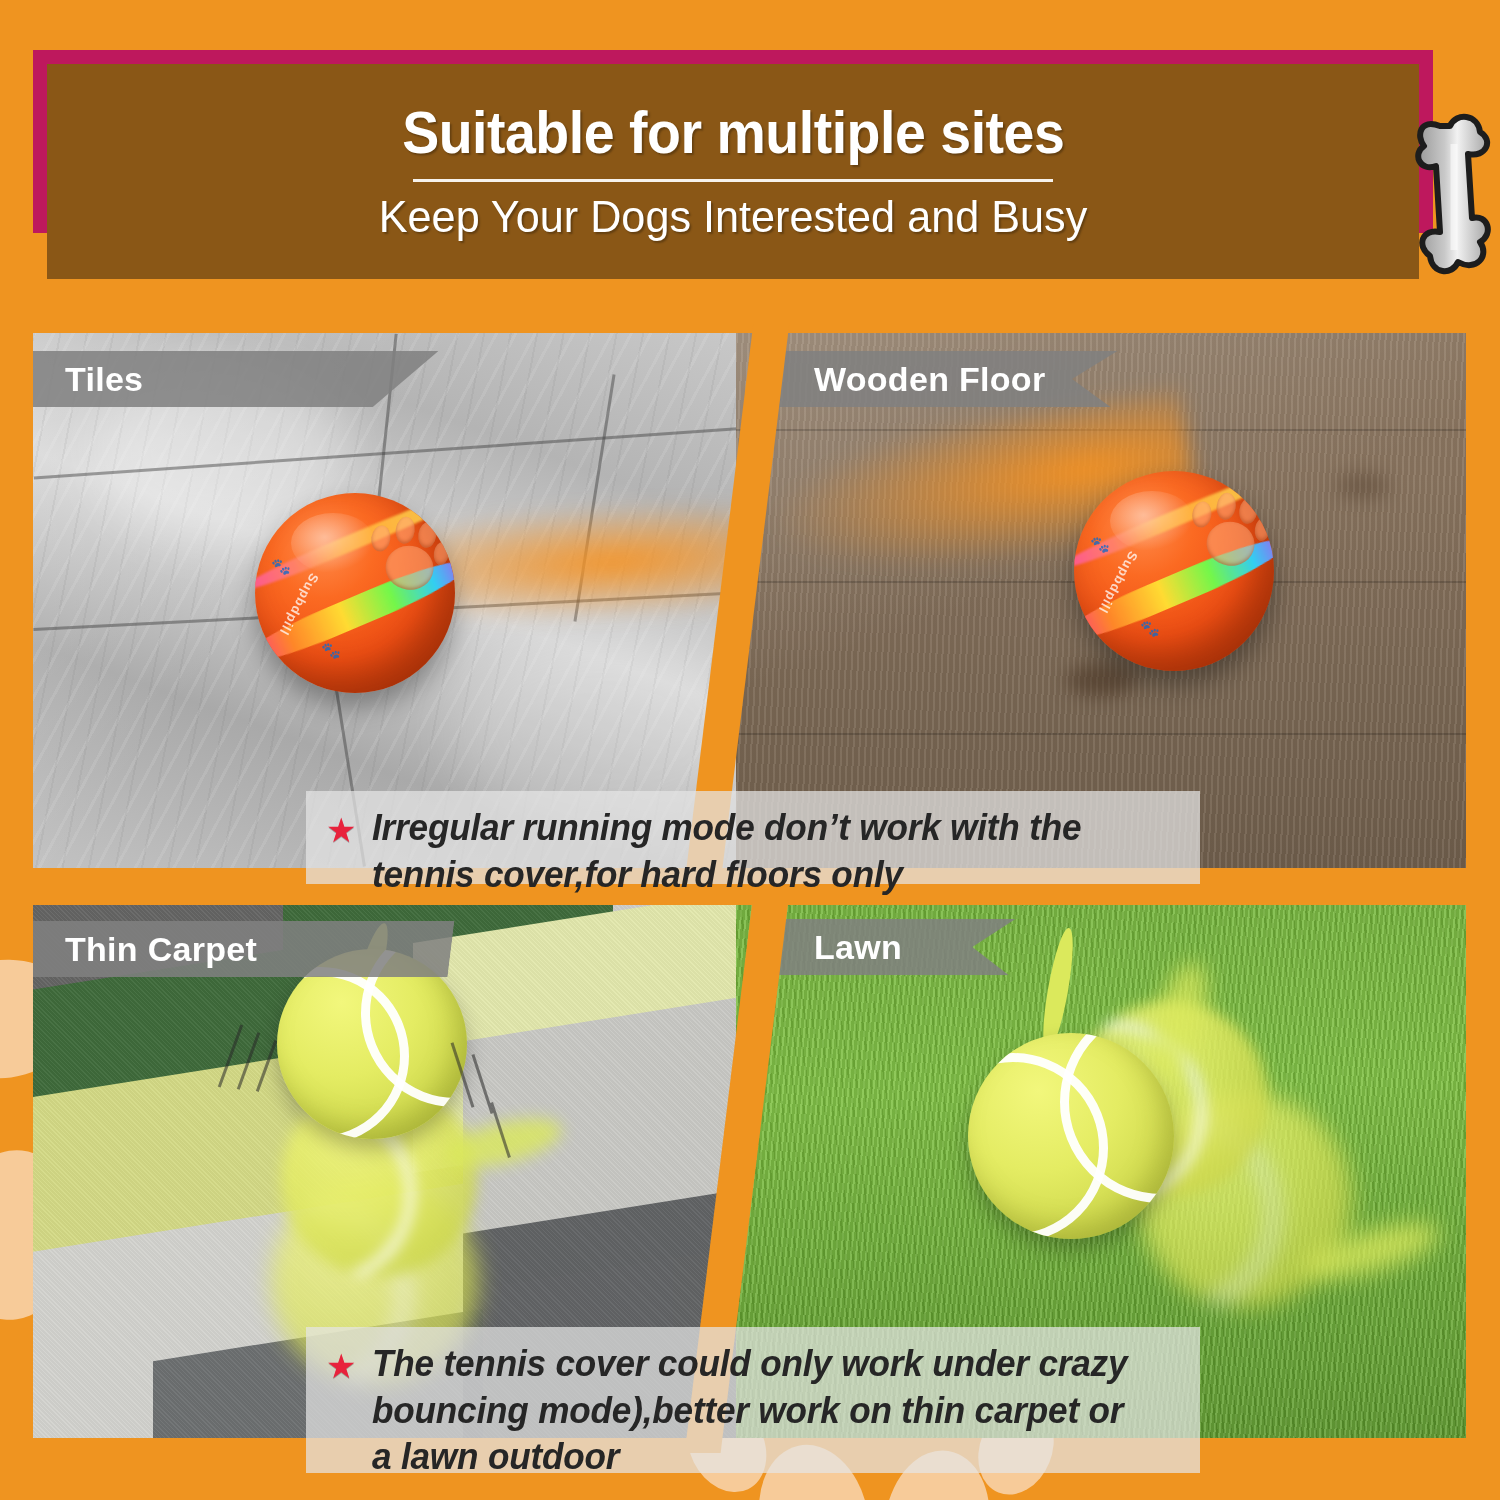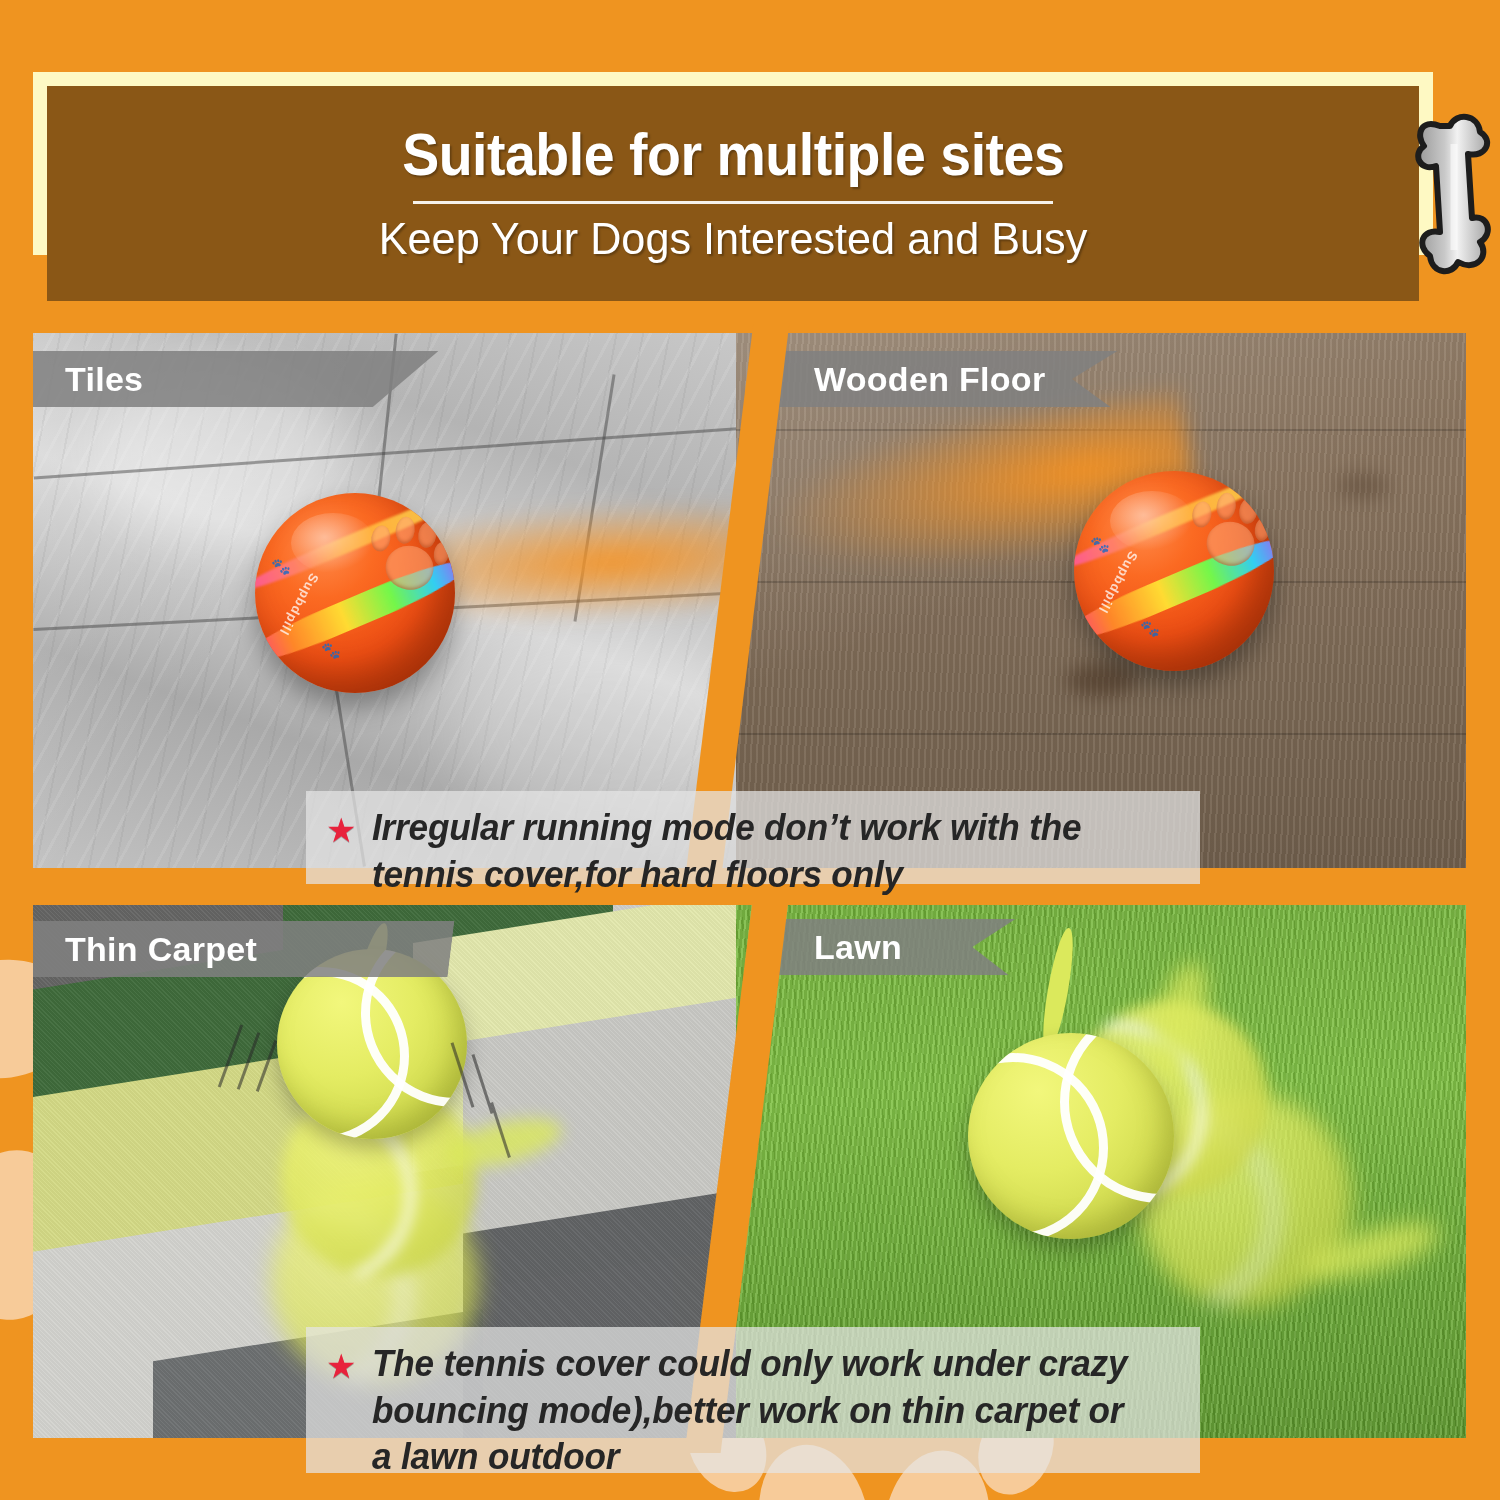--- a/index.html
+++ b/index.html
@@ -9,22 +9,22 @@
     font-family:"Liberation Sans", sans-serif;
     position:relative;
   }
 
   
   .paw-wm{position:absolute;pointer-events:none;}
   .paw-wm .pad{position:absolute;background:#f7cb99;border-radius:50%;}
 
   
   .header-wrap{
-    position:absolute;left:33px;top:72px;width:1400px;height:183px;
-    background:#fef9c3;
+    position:absolute;left:33px;top:50px;width:1400px;height:183px;
+    background:#be185d;
   }
   .header-box{
     position:absolute;left:14px;top:14px;width:1372px;height:215px;
     background:#8a5716;
     display:flex;flex-direction:column;align-items:center;justify-content:center;
   }
   .header-title{
     color:#ffffff;font-size:59px;font-weight:bold;letter-spacing:-0.5px;
     line-height:1.0;margin:0;padding:0;
     text-shadow:2px 2px 2px rgba(0,0,0,.28);

